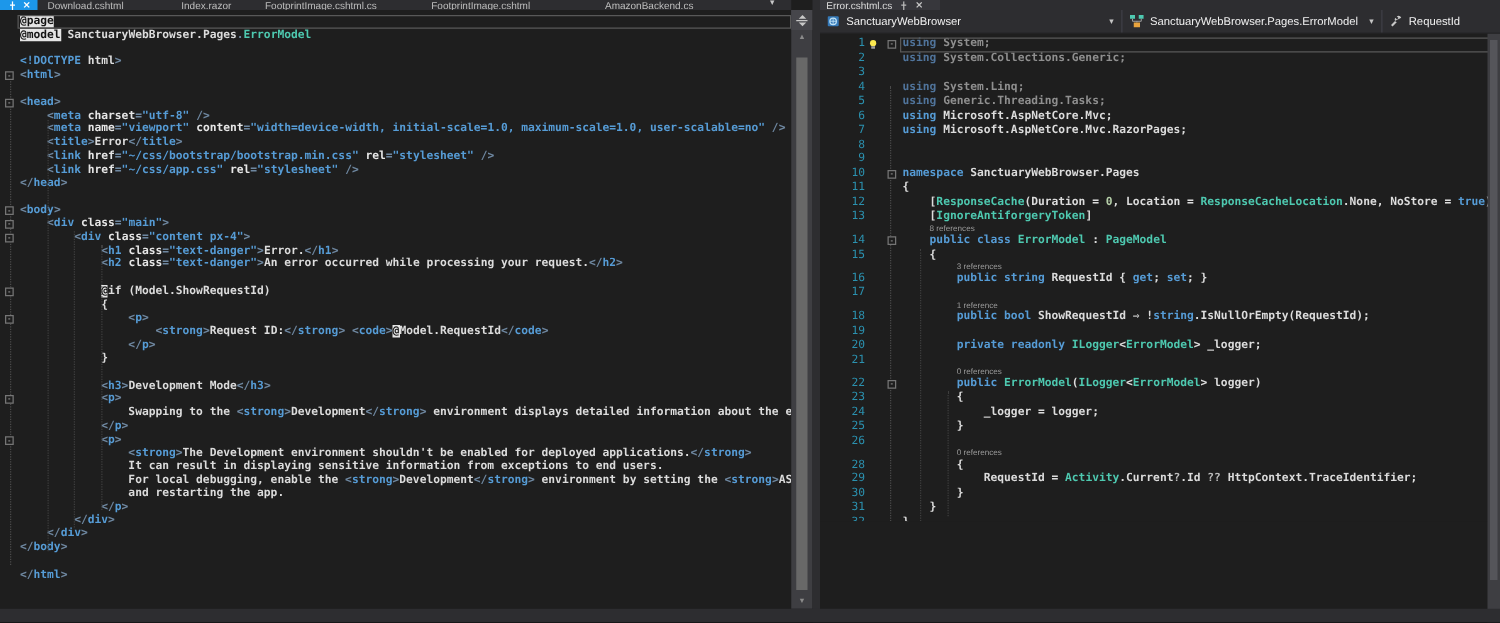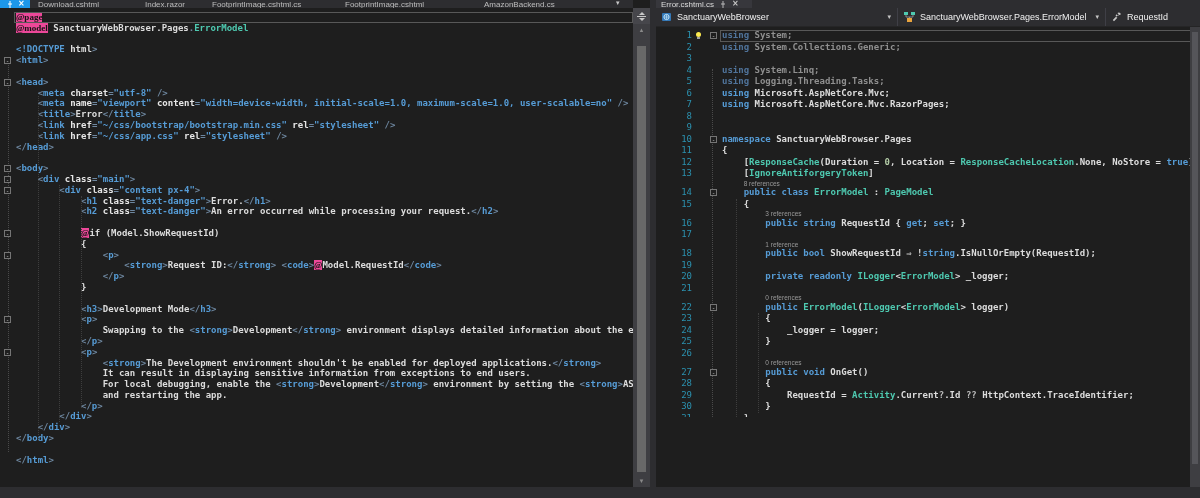--- a/index.html
+++ b/index.html
@@ -43,21 +43,21 @@
   .lline .code,.rline .code{flex:1 1 auto;overflow:hidden;padding-left:2px;}
   .cur>.code{outline:1px solid #585858;outline-offset:-1px;}
   .fold{position:absolute;right:3px;top:2px;width:7px;height:7px;box-sizing:border-box;
         border:1px solid #757575;color:#C8C8C8;font:6px/5px "DejaVu Sans Mono",monospace;
         text-align:center;background:#1E1E1E;}
   .cl-text{color:#9A9A9A;display:inline-block;}
   
   .kw{color:#569CD6}.ty{color:#4EC9B0}.tx{color:#DCDCDC}.de{color:#6E87A0}
   .str{color:#569CD6}.attr{color:#E6E6E6}.num{color:#B5CEA8}
   .dim{color:#8F8F8F}.kwdim{color:#50749B}.op{color:#BDBDBD}
-  .razor{background:#ec4899;color:#141414;font-family:Liberation Serif, serif;}
+  .razor{background:#e5e5e5;color:#141414;}
   
   .guide{position:absolute;width:0;border-left:1px dotted #3E3E3E;}
   .sline{position:absolute;width:0;border-left:1px dotted #4A4A4A;}
   
   .bulb{position:absolute;left:3px;top:2px;width:7px;height:7px;}
   .bulb .glass{position:absolute;left:1px;top:0;width:5px;height:5px;border-radius:50%;background:#FCE94F;}
   .bulb .base{position:absolute;left:2px;top:5px;width:3px;height:2px;background:#9E9E9E;}
   
   .vscroll-left{position:absolute;left:633px;top:8px;width:17px;height:479px;background:#3E3E42;}
   .split-handle{position:absolute;left:0;top:0;width:17px;height:16px;background:#46464B;
@@ -194,21 +194,21 @@
       </div>
     </div>
     <div class="editor editor-right" id="editor-right">
       <div class="sline" style="left:56px;top:42px;height:382px"></div>
       <div class="guide" style="left:80px;top:172px;height:226px"></div>
       <div class="guide" style="left:102px;top:286px;height:100px"></div>
     <div class="rline cur"><span class="lnum">1</span><span class="gut"><span class="bulb"><span class="glass"></span><span class="base"></span></span><span class="fold">-</span></span><span class="code"><span class="kwdim">using</span><span class="dim"> System;</span></span></div>
         <div class="rline"><span class="lnum">2</span><span class="gut"></span><span class="code"><span class="kwdim">using</span><span class="dim"> System.Collections.Generic;</span></span></div>
         <div class="rline"><span class="lnum">3</span><span class="gut"></span></div>
         <div class="rline"><span class="lnum">4</span><span class="gut"></span><span class="code"><span class="kwdim">using</span><span class="dim"> System.Linq;</span></span></div>
-        <div class="rline"><span class="lnum">5</span><span class="gut"></span><span class="code"><span class="kwdim">using</span><span class="dim"> Logging.Threading.Tasks;</span></span></div>
+        <div class="rline"><span class="lnum">5</span><span class="gut"></span><span class="code"><span class="kwdim">using</span><span class="dim"> Generic.Threading.Tasks;</span></span></div>
         <div class="rline"><span class="lnum">6</span><span class="gut"></span><span class="code"><span class="kw">using</span><span class="tx"> Microsoft.AspNetCore.Mvc;</span></span></div>
         <div class="rline"><span class="lnum">7</span><span class="gut"></span><span class="code"><span class="kw">using</span><span class="tx"> Microsoft.AspNetCore.Mvc.RazorPages;</span></span></div>
         <div class="rline"><span class="lnum">8</span><span class="gut"></span></div>
         <div class="rline"><span class="lnum">9</span><span class="gut"></span><span class="code"></span></div>
         <div class="rline"><span class="lnum">10</span><span class="gut"><span class="fold">-</span></span><span class="code"><span class="kw">namespace</span><span class="tx"> SanctuaryWebBrowser.Pages</span></span></div>
         <div class="rline"><span class="lnum">11</span><span class="gut"></span><span class="code"><span class="tx">{</span></span></div>
         <div class="rline"><span class="lnum">12</span><span class="gut"></span><span class="code"><span class="tx">    [</span><span class="ty">ResponseCache</span><span class="tx">(Duration = </span><span class="num">0</span><span class="tx">, Location = </span><span class="ty">ResponseCacheLocation</span><span class="tx">.None, NoStore = </span><span class="kw">true</span><span class="tx">)]</span></span></div>
         <div class="rline"><span class="lnum">13</span><span class="gut"></span><span class="code"><span class="tx">    [</span><span class="ty">IgnoreAntiforgeryToken</span><span class="tx">]</span></span></div>
         <div class="rline cl"><span class="lnum"></span><span class="gut"></span><span class="code"><span class="cl-text" style="padding-left: 21.68px;">8 references</span></span></div>
         <div class="rline"><span class="lnum">14</span><span class="gut"><span class="fold">-</span></span><span class="code"><span class="kw">    public class</span><span class="ty"> ErrorModel</span><span class="tx"> : </span><span class="ty">PageModel</span></span></div>
@@ -221,21 +221,20 @@
         <div class="rline"><span class="lnum">19</span><span class="gut"></span><span class="code"></span></div>
         <div class="rline"><span class="lnum">20</span><span class="gut"></span><span class="code"><span class="kw">        private readonly</span><span class="ty"> ILogger</span><span class="tx">&lt;</span><span class="ty">ErrorModel</span><span class="tx">&gt;</span><span class="tx"> _logger;</span></span></div>
         <div class="rline"><span class="lnum">21</span><span class="gut"></span><span class="code"></span></div>
         <div class="rline cl"><span class="lnum"></span><span class="gut"></span><span class="code"><span class="cl-text" style="padding-left: 43.36px;">0 references</span></span></div>
         <div class="rline"><span class="lnum">22</span><span class="gut"><span class="fold">-</span></span><span class="code"><span class="kw">        public</span><span class="ty"> ErrorModel</span><span class="tx">(</span><span class="ty">ILogger</span><span class="tx">&lt;</span><span class="ty">ErrorModel</span><span class="tx">&gt; </span><span class="tx">logger)</span></span></div>
         <div class="rline"><span class="lnum">23</span><span class="gut"></span><span class="code"><span class="tx">        {</span></span></div>
         <div class="rline"><span class="lnum">24</span><span class="gut"></span><span class="code"><span class="tx">            _logger = logger;</span></span></div>
         <div class="rline"><span class="lnum">25</span><span class="gut"></span><span class="code"><span class="tx">        }</span></span></div>
         <div class="rline"><span class="lnum">26</span><span class="gut"></span><span class="code"></span></div>
         <div class="rline cl"><span class="lnum"></span><span class="gut"></span><span class="code"><span class="cl-text" style="padding-left: 43.36px;">0 references</span></span></div>
-        <div class="rline"><span class="lnum">27</span><span class="gut"><span class="fold">-</span></span><span class="code"><span class="kw">        public void</span><span class="tx"> OnGet()</span></span></div>
         <div class="rline"><span class="lnum">28</span><span class="gut"></span><span class="code"><span class="tx">        {</span></span></div>
         <div class="rline"><span class="lnum">29</span><span class="gut"></span><span class="code"><span class="tx">            RequestId = </span><span class="ty">Activity</span><span class="tx">.Current</span><span class="op">?</span><span class="tx">.Id </span><span class="op">??</span><span class="tx"> HttpContext.TraceIdentifier;</span></span></div>
         <div class="rline"><span class="lnum">30</span><span class="gut"></span><span class="code"><span class="tx">        }</span></span></div>
         <div class="rline"><span class="lnum">31</span><span class="gut"></span><span class="code"><span class="tx">    }</span></span></div>
         <div class="rline"><span class="lnum">32</span><span class="gut"></span><span class="code"><span class="tx">}</span></span></div>
         <div class="rline"><span class="lnum">33</span><span class="gut"></span><span class="code"></span></div>
       </div>
   </div>
 
   <div class="vscroll-right">

